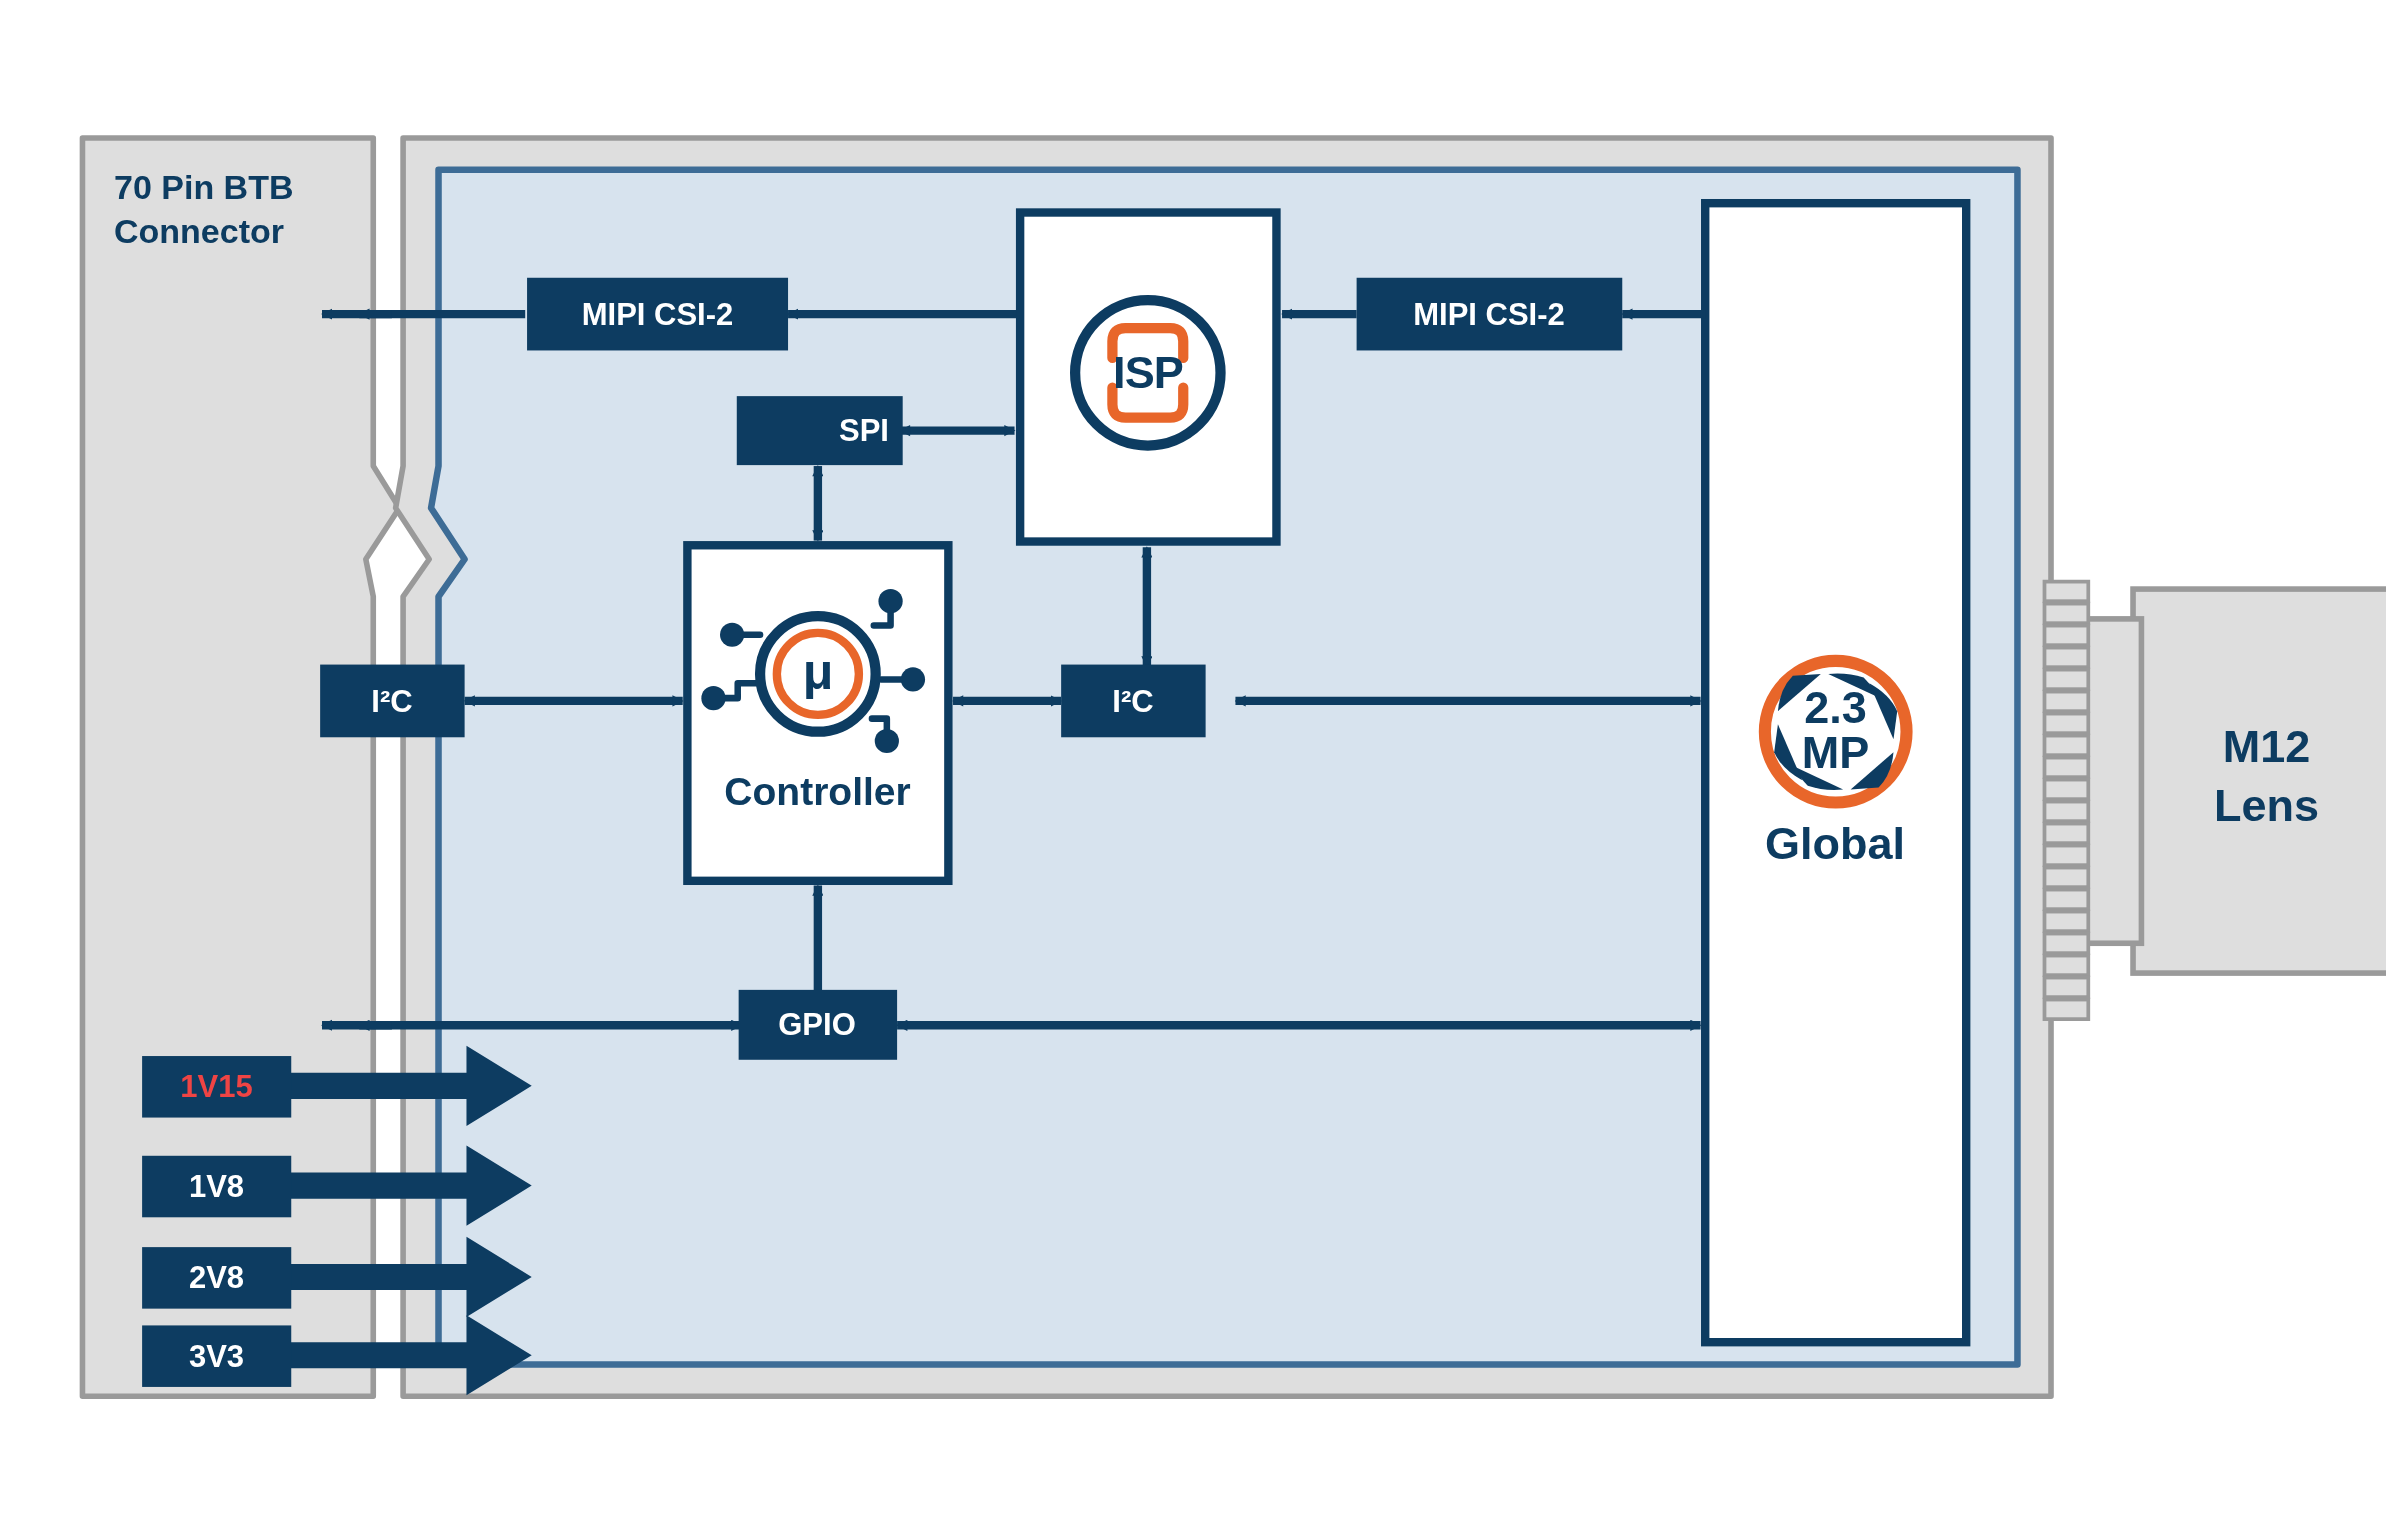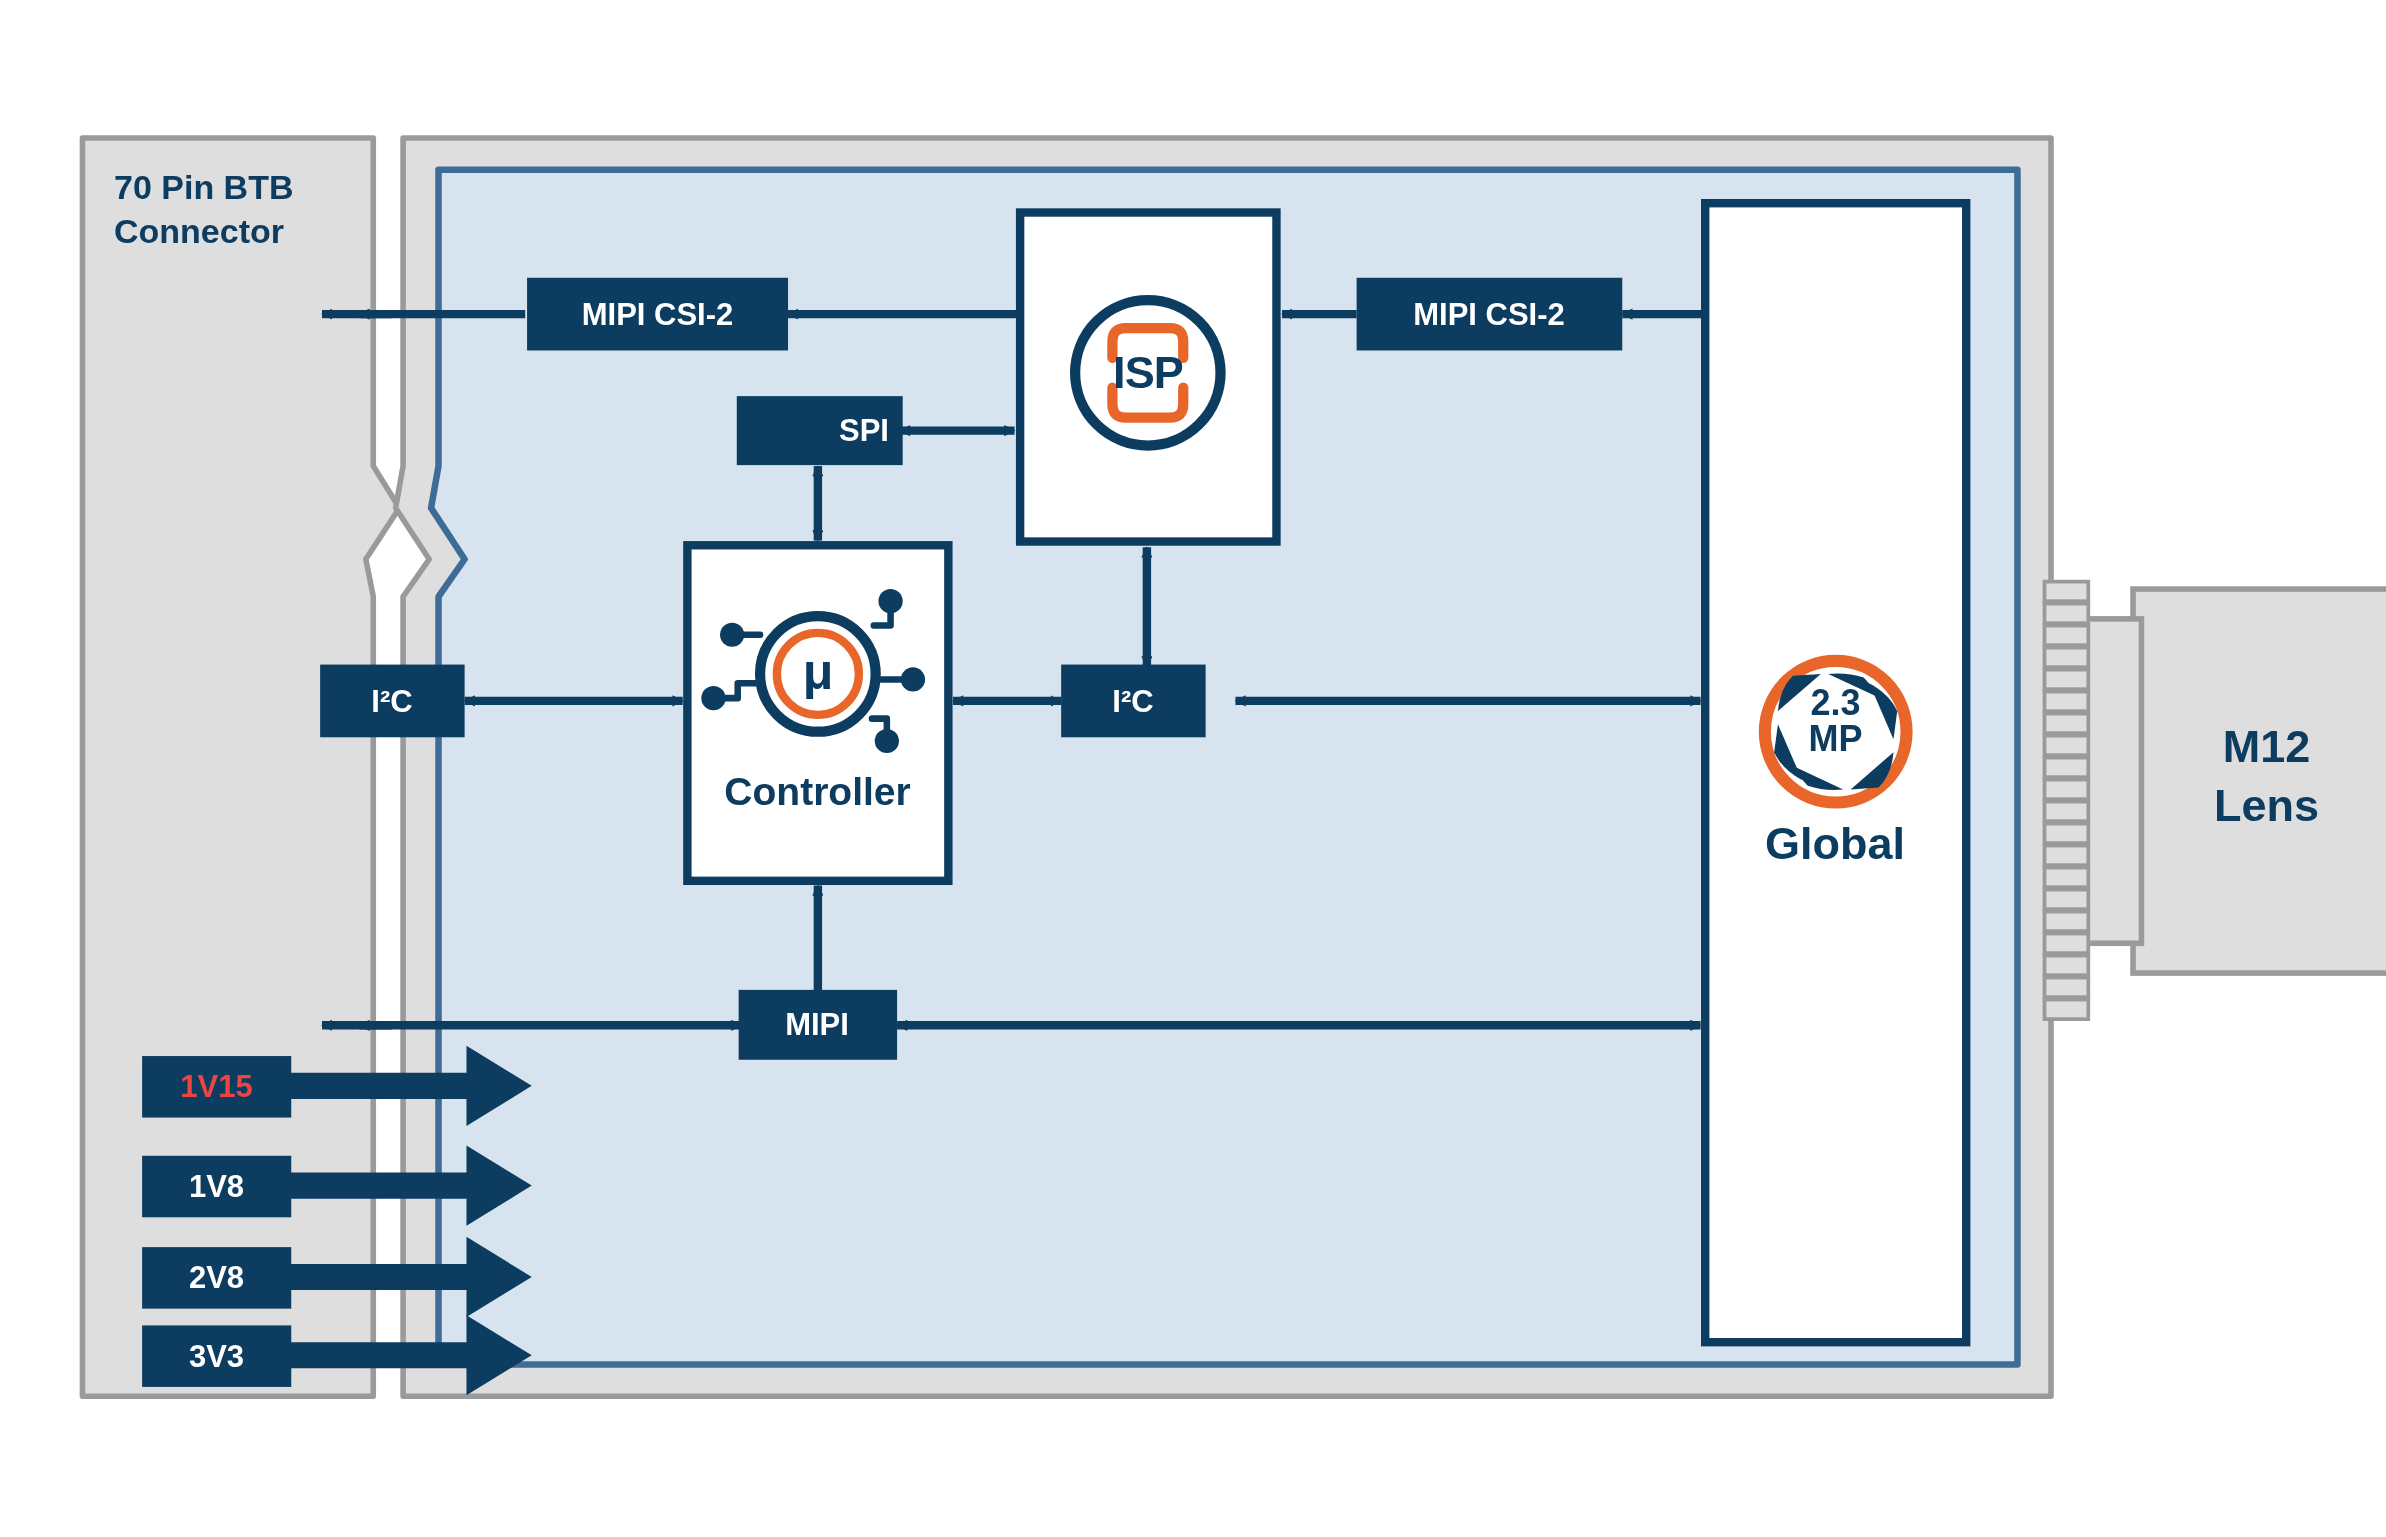--- a/index.html
+++ b/index.html
@@ -201,29 +201,29 @@
     <div class="lbl" style="position:absolute;left:527px;top:278px;width:261px;height:73px;color:#ffffff;font-size:31px;display:flex;align-items:center;justify-content:center;">MIPI CSI-2</div>
 
     <div class="lbl" style="position:absolute;left:1356px;top:278px;width:266px;height:73px;color:#ffffff;font-size:31px;display:flex;align-items:center;justify-content:center;">MIPI CSI-2</div>
 
     <div class="lbl" style="position:absolute;left:736px;top:396px;width:166px;height:69px;color:#ffffff;font-size:31px;display:flex;align-items:center;justify-content:center;padding-left:45px;">SPI</div>
 
     <div class="lbl" style="position:absolute;left:320px;top:665px;width:144px;height:73px;color:#ffffff;font-size:31px;display:flex;align-items:center;justify-content:center;">I²C</div>
 
     <div class="lbl" style="position:absolute;left:1061px;top:665px;width:144px;height:73px;color:#ffffff;font-size:31px;display:flex;align-items:center;justify-content:center;">I²C</div>
 
-    <div class="lbl" style="position:absolute;left:738px;top:990px;width:158px;height:70px;color:#ffffff;font-size:31px;display:flex;align-items:center;justify-content:center;">MIPI</div>
+    <div class="lbl" style="position:absolute;left:738px;top:990px;width:158px;height:70px;color:#ffffff;font-size:31px;display:flex;align-items:center;justify-content:center;">GPIO</div>
 
     <div class="lbl" style="position:absolute;left:1064px;top:345px;width:168px;height:56px;color:#0d3c61;font-size:45px;display:flex;align-items:center;justify-content:center;letter-spacing:-0.9px;">ISP</div>
 
     <div class="lbl" style="position:absolute;left:734px;top:641px;width:168px;height:62px;color:#0d3c61;font-size:50px;display:flex;align-items:center;justify-content:center;">μ</div>
 
     <div class="lbl" style="position:absolute;left:687px;top:764px;width:261px;height:56px;color:#0d3c61;font-size:39px;display:flex;align-items:center;justify-content:center;">Controller</div>
 
-    <div style="position:absolute;left:1761px;top:685px;width:149px;color:#0d3c61;font-size:36px;font-weight:bold;line-height:1.0;text-align:center;font-family:'Liberation Sans',sans-serif;">
+    <div style="position:absolute;left:1761px;top:685px;width:149px;color:#0d3c61;font-size:45px;font-weight:bold;line-height:1.0;text-align:center;font-family:'Liberation Sans',sans-serif;">
       <span>2.3</span><br>
       <span>MP</span>
     </div>
 
     <div class="lbl" style="position:absolute;left:1742px;top:820px;width:186px;height:47px;color:#0d3c61;font-size:45px;display:flex;align-items:center;justify-content:center;">Global</div>
 
 
     <div style="position:absolute;left:2133px;top:718px;width:267px;color:#0d3c61;font-size:45px;font-weight:bold;line-height:1.3;text-align:center;font-family:'Liberation Sans',sans-serif;">
       <span>M12</span><br>
       <span>Lens</span>

